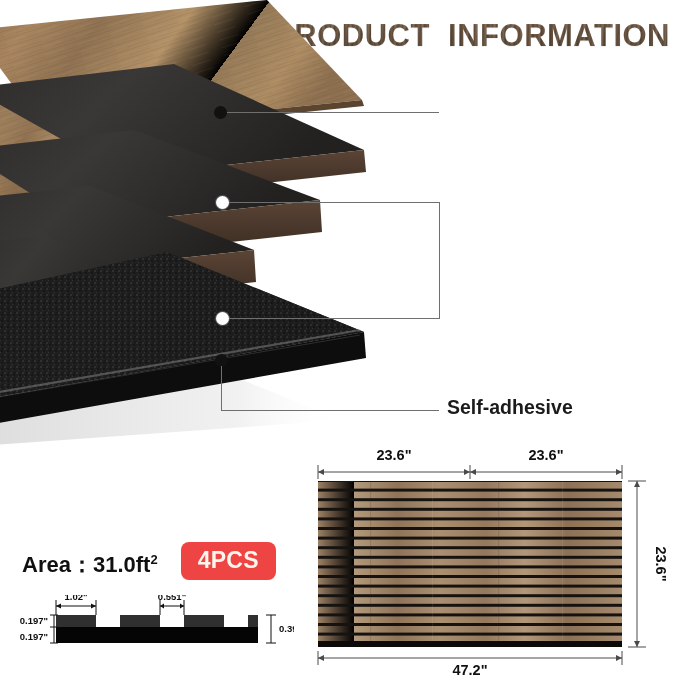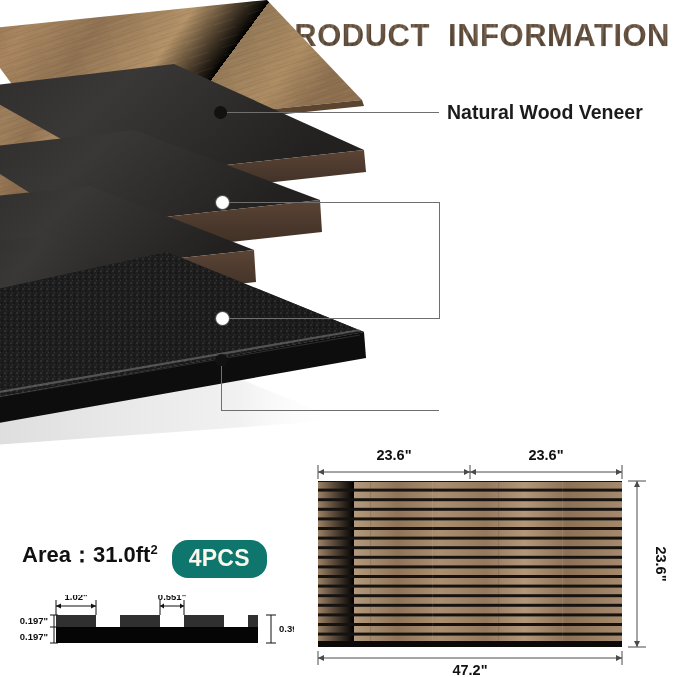--- a/index.html
+++ b/index.html
@@ -50,28 +50,28 @@
   #callout-adhesive-label{left:447px;top:394px;}
 
   .leader{position:absolute;background:#6f6f6f;}
   .leader.h{height:1px;}
   .leader.v{width:1px;}
   .dot{position:absolute;border-radius:50%;}
   .dot.black{background:#111111;}
   .dot.white{background:#ffffff;box-shadow:0 0 0 1px rgba(120,120,120,0.55);}
 
   
-  #area-row{position:absolute;left:22px;top:540px;height:40px;display:flex;align-items:flex-start;}
+  #area-row{position:absolute;left:22px;top:540px;height:40px;display:flex;align-items:flex-end;}
   #area-label{font-size:22px;font-weight:bold;color:#101010;white-space:pre;letter-spacing:0px;}
   #area-label sup{font-size:13px;vertical-align:super;}
   #pcs-badge{
-    margin-left:14px;
-    background:#0f766e;color:#fbf6ec;
+    margin-left:23px;
+    background:#ef4444;color:#fbf6ec;
     font-size:23px;font-weight:bold;
-    border-radius:16px;
+    border-radius:8px;
     padding:6px 17px 7px 17px;
     line-height:25px;letter-spacing:0.3px;
     white-space:pre;
   }
 
   
   #cross-section{position:absolute;left:14px;top:595px;width:280px;height:58px;}
   #cross-section svg{display:block;}
   .cs-txt{font-family:"Liberation Sans",sans-serif;font-size:9.5px;font-weight:bold;fill:#0d0d0d;}
 
@@ -186,34 +186,34 @@
         <polygon points="-45,406 372,332 374,358 -45,432" fill="#0d0d0d"></polygon>
 
         <polyline points="-40,400 368,330" fill="none" stroke="#8a8a8a" stroke-width="2.2" opacity="0.5"></polyline>
         <polyline points="-40,405 368,335" fill="none" stroke="#565656" stroke-width="1" opacity="0.45"></polyline>
       </g>
     </svg>
   </div>
 
   <div class="dot black" style="left:214px;top:106px;width:13px;height:13px;"></div>
   <div class="leader h" style="left:227px;top:112px;width:212px;"></div>
-  <div class="callout-text" id="callout-veneer-label">Natural Wood Veneer</div>
 
   <div class="dot white" style="left:216px;top:196px;width:13px;height:13px;"></div>
   <div class="leader h" style="left:229px;top:202px;width:211px;"></div>
 
   <div class="dot white" style="left:216px;top:312px;width:13px;height:13px;"></div>
   <div class="leader h" style="left:229px;top:318px;width:211px;"></div>
 
   <div class="leader v" style="left:439px;top:202px;height:117px;"></div>
 
 
   <div class="dot black" style="left:215px;top:354px;width:13px;height:13px;"></div>
   <div class="leader v" style="left:221px;top:366px;height:45px;"></div>
   <div class="leader h" style="left:221px;top:410px;width:218px;"></div>
+  <div class="callout-text" id="callout-adhesive-label">Self-adhesive</div>
 
   <div id="area-row">
     <div id="area-label"><span>Area：31.0ft</span><sup>2</sup></div>
     <div id="pcs-badge">4PCS</div>
   </div>
 
   <div id="cross-section">
     <svg width="280" height="58" viewBox="0 0 280 58" xmlns="http://www.w3.org/2000/svg">
 
       <rect x="42" y="32" width="202" height="16" fill="#050505"></rect>

